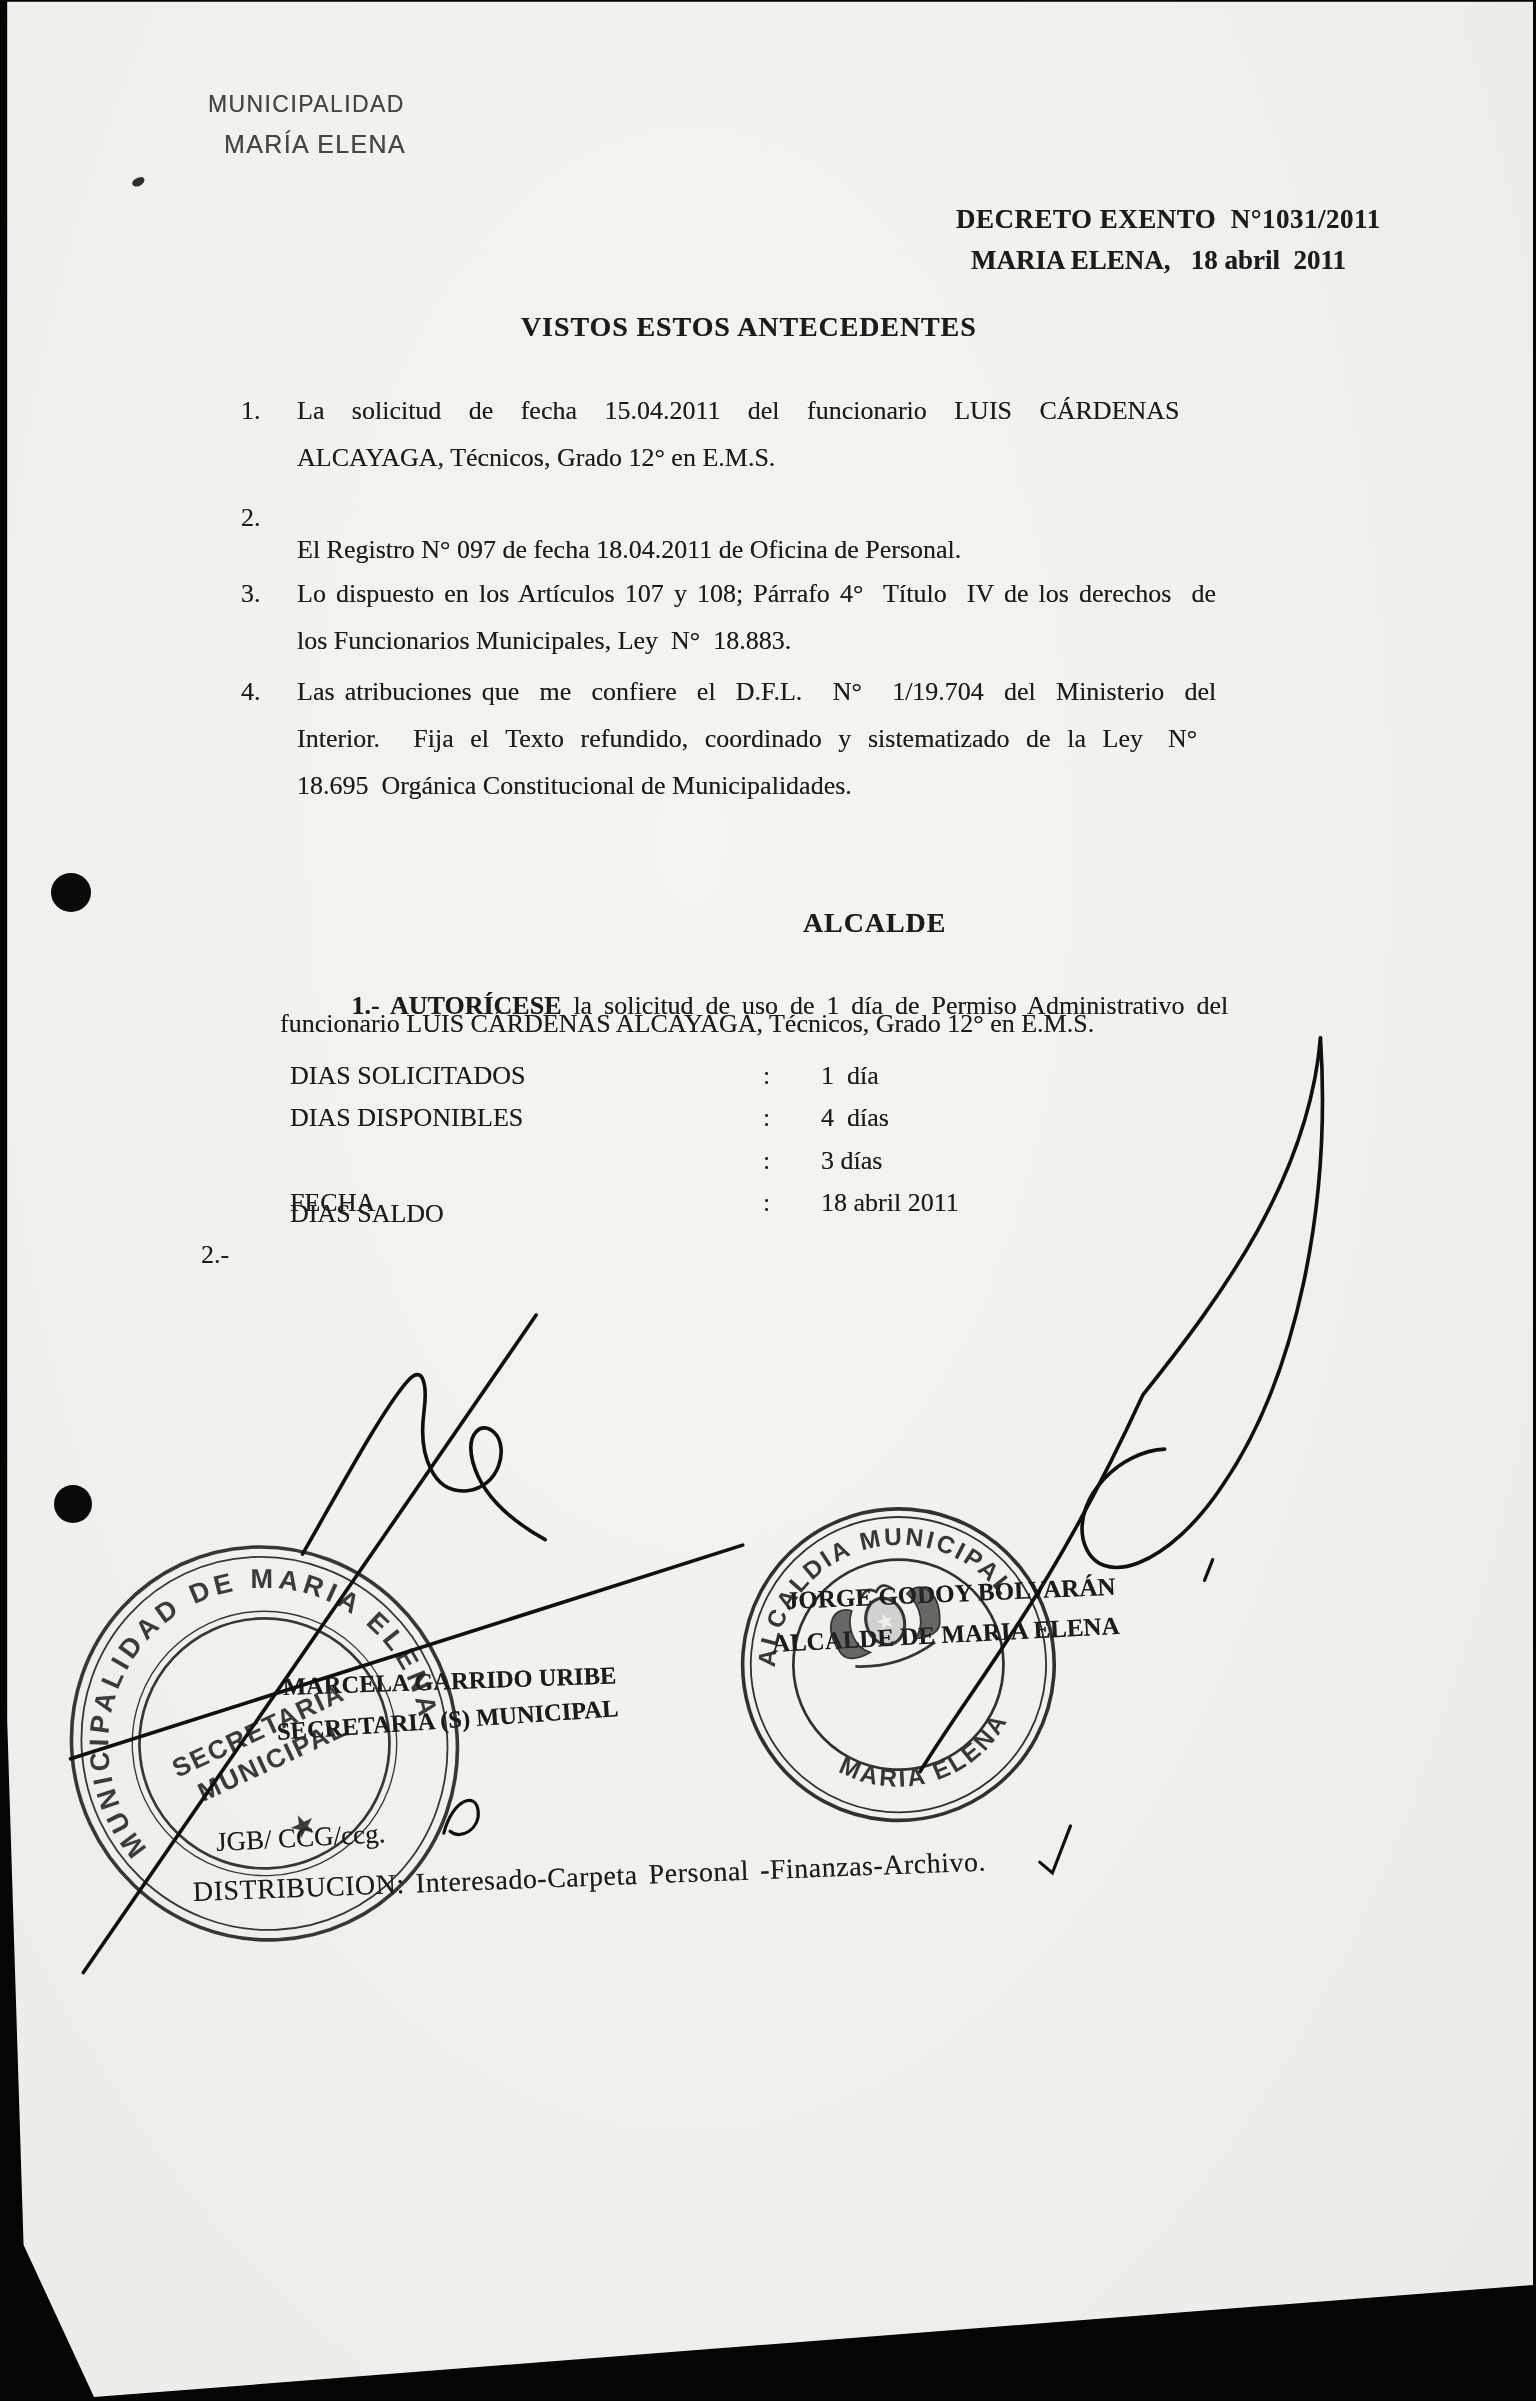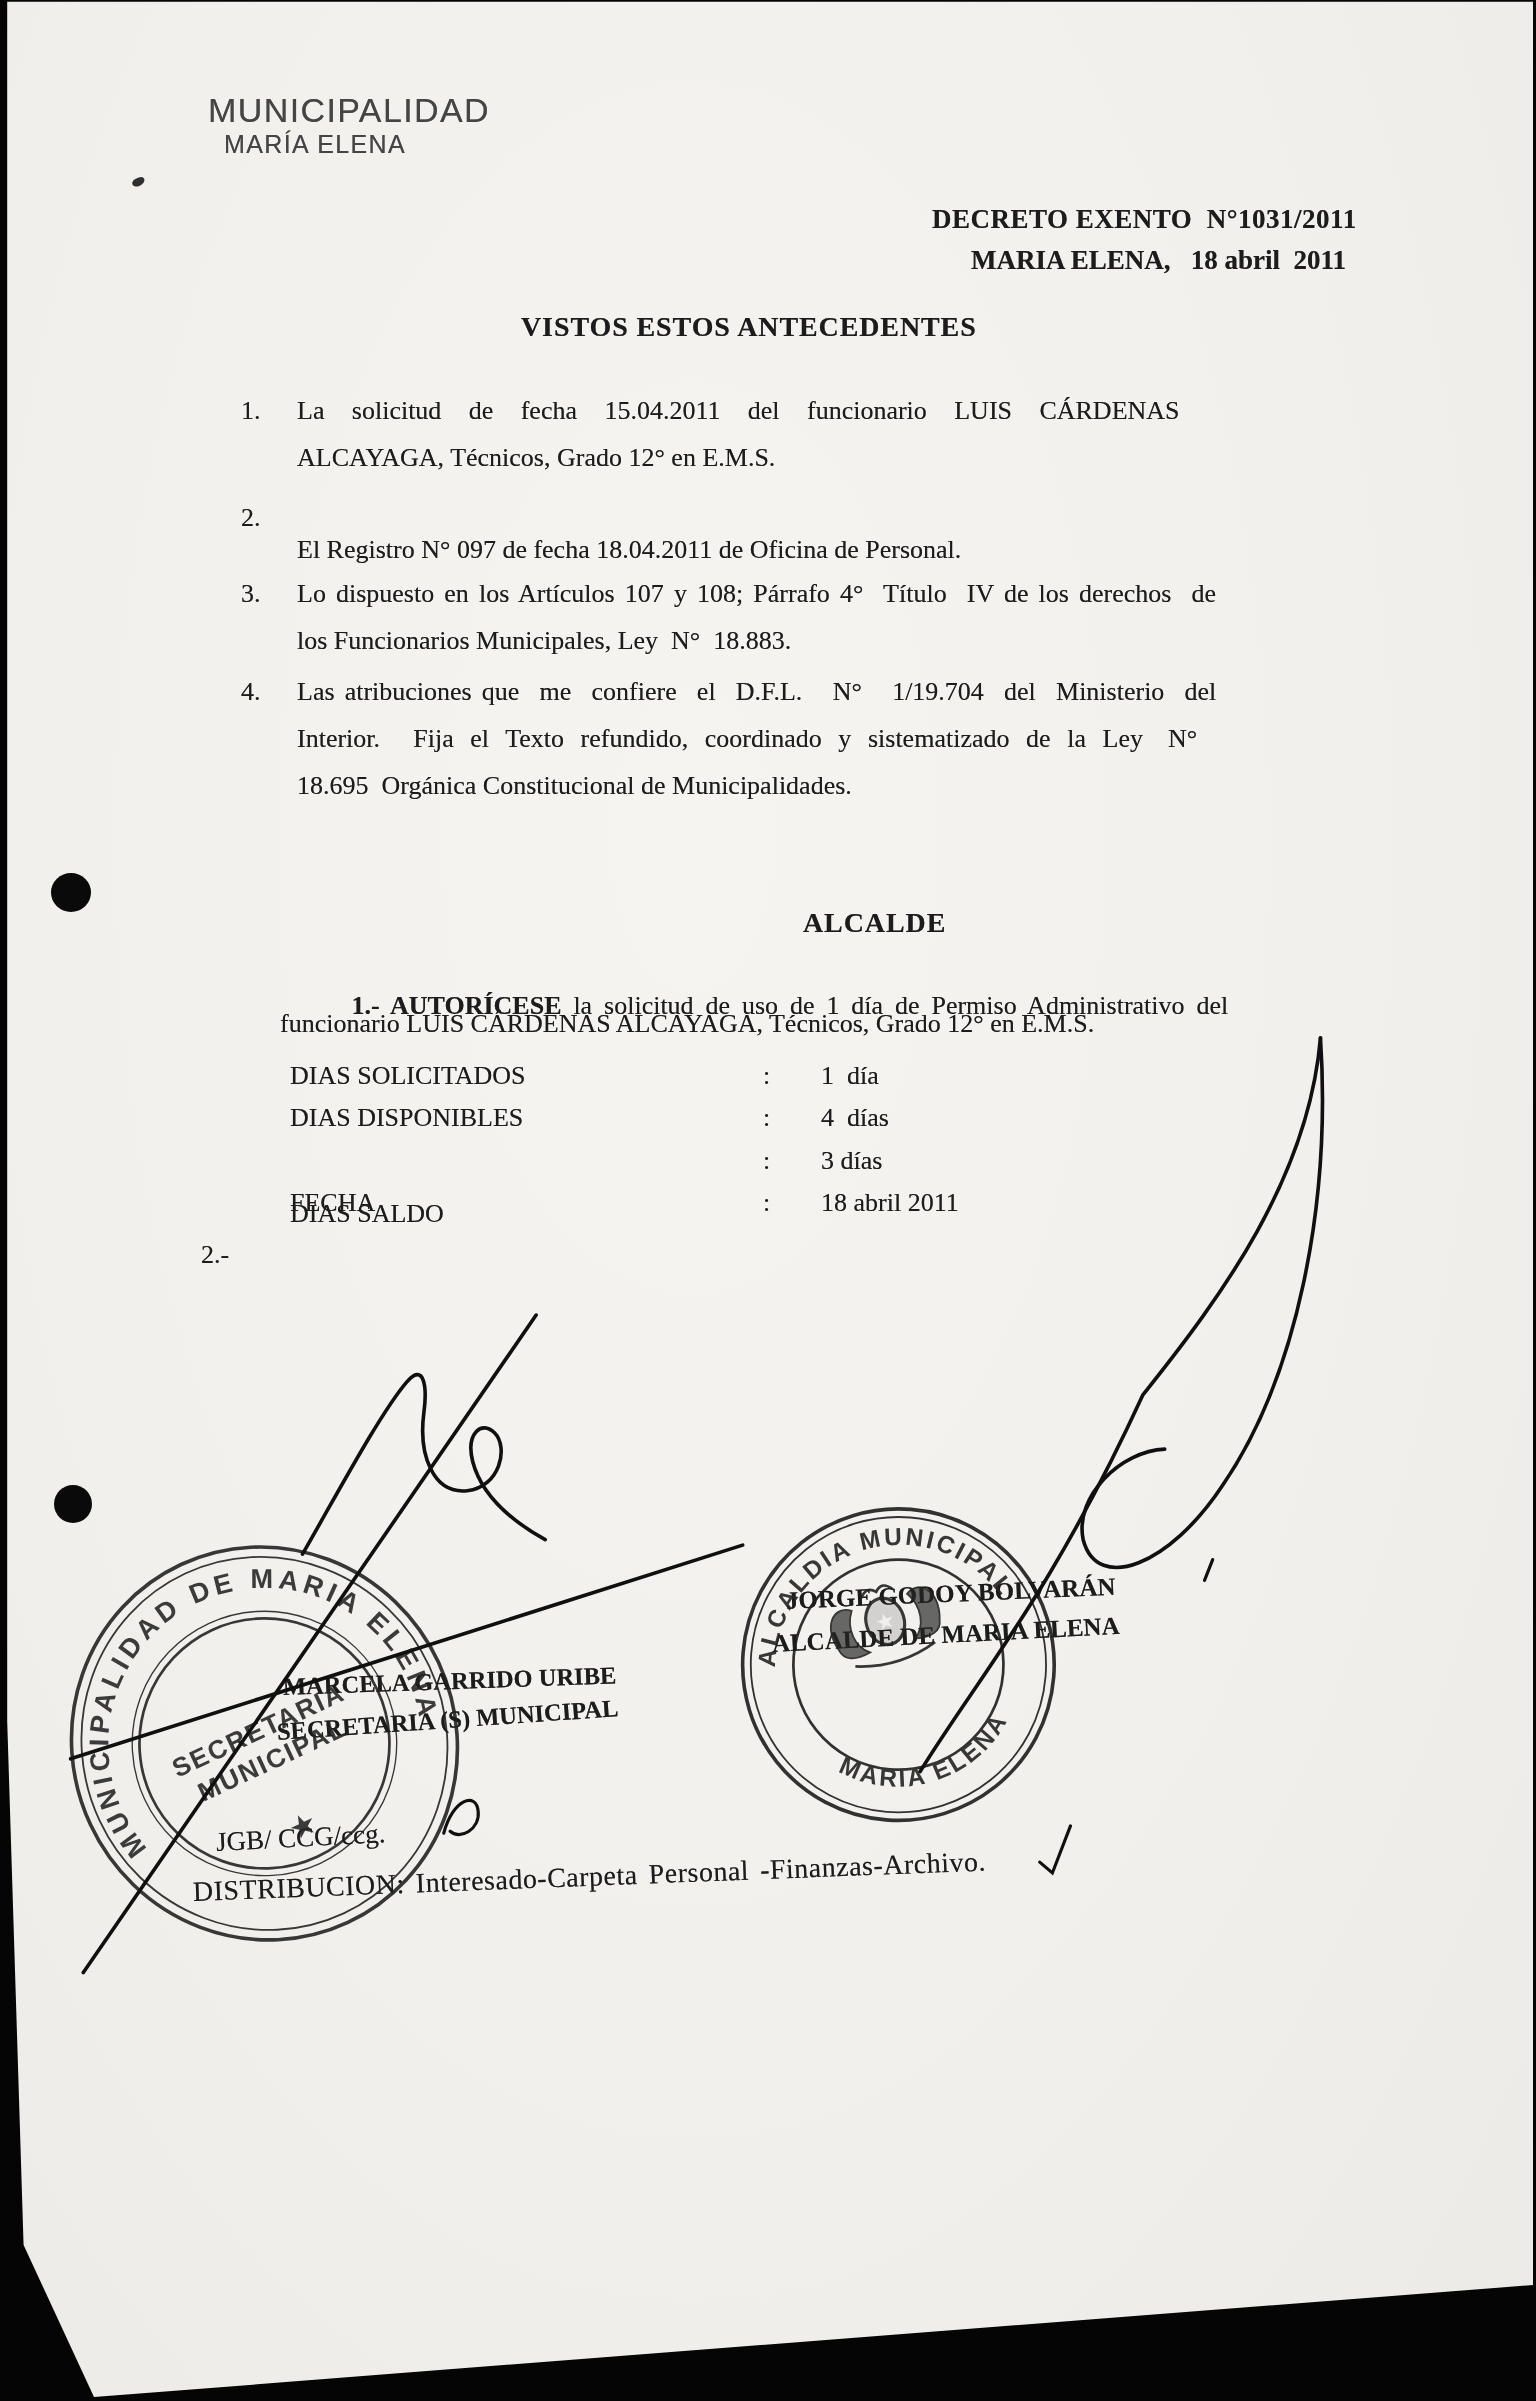--- a/index.html
+++ b/index.html
@@ -18,25 +18,25 @@
         transform:rotate(-22deg);}
   svg.overlay{position:absolute;left:0;top:0;pointer-events:none;}
   .stampText{font-family:"Liberation Sans",sans-serif;font-weight:bold;fill:#232323;}
 </style>
 </head>
 <body>
 
 <div class="canvas">
   <div class="paper">
 
-    <div class="t sans" style="left:208px;top:92px;font-size:34px;letter-spacing:1.4px;color:#454545;">MUNICIPALIDAD</div>
+    <div class="t sans" style="left:208px;top:92px;font-size:23px;letter-spacing:1.4px;color:#454545;">MUNICIPALIDAD</div>
     <div class="t sans" style="left:224px;top:131px;font-size:25px;letter-spacing:1.4px;color:#454545;">MARÍA ELENA</div>
     <div class="blot" style="left:132px;top:178px;"></div>
 
-    <div class="t b" style="left:932px;top:205px;font-size:27px;letter-spacing:0.5px;">DECRETO EXENTO  N°1031/2011</div>
+    <div class="t b" style="left:956px;top:205px;font-size:27px;letter-spacing:0.5px;">DECRETO EXENTO  N°1031/2011</div>
     <div class="t b" style="left:971px;top:246px;font-size:27px;">MARIA ELENA,   18 abril  2011</div>
 
     <div class="t b" style="left:521px;top:312px;font-size:28px;letter-spacing:0.9px;">VISTOS ESTOS ANTECEDENTES</div>
 
     <div class="t" style="left:241px;top:397px;">1.</div>
     <div class="t ws8" style="left:297px;top:397px;">La  solicitud  de  fecha  15.04.2011  del  funcionario  LUIS  CÁRDENAS</div>
     <div class="t" style="left:297px;top:444px;">ALCAYAGA, Técnicos, Grado 12° en E.M.S.</div>
 
     <div class="t" style="left:241px;top:504px;">2.</div>
     <div class="t" style="left:297px;top:504px;margin-top:32px;">El Registro N° 097 de fecha 18.04.2011 de Oficina de Personal.</div>

